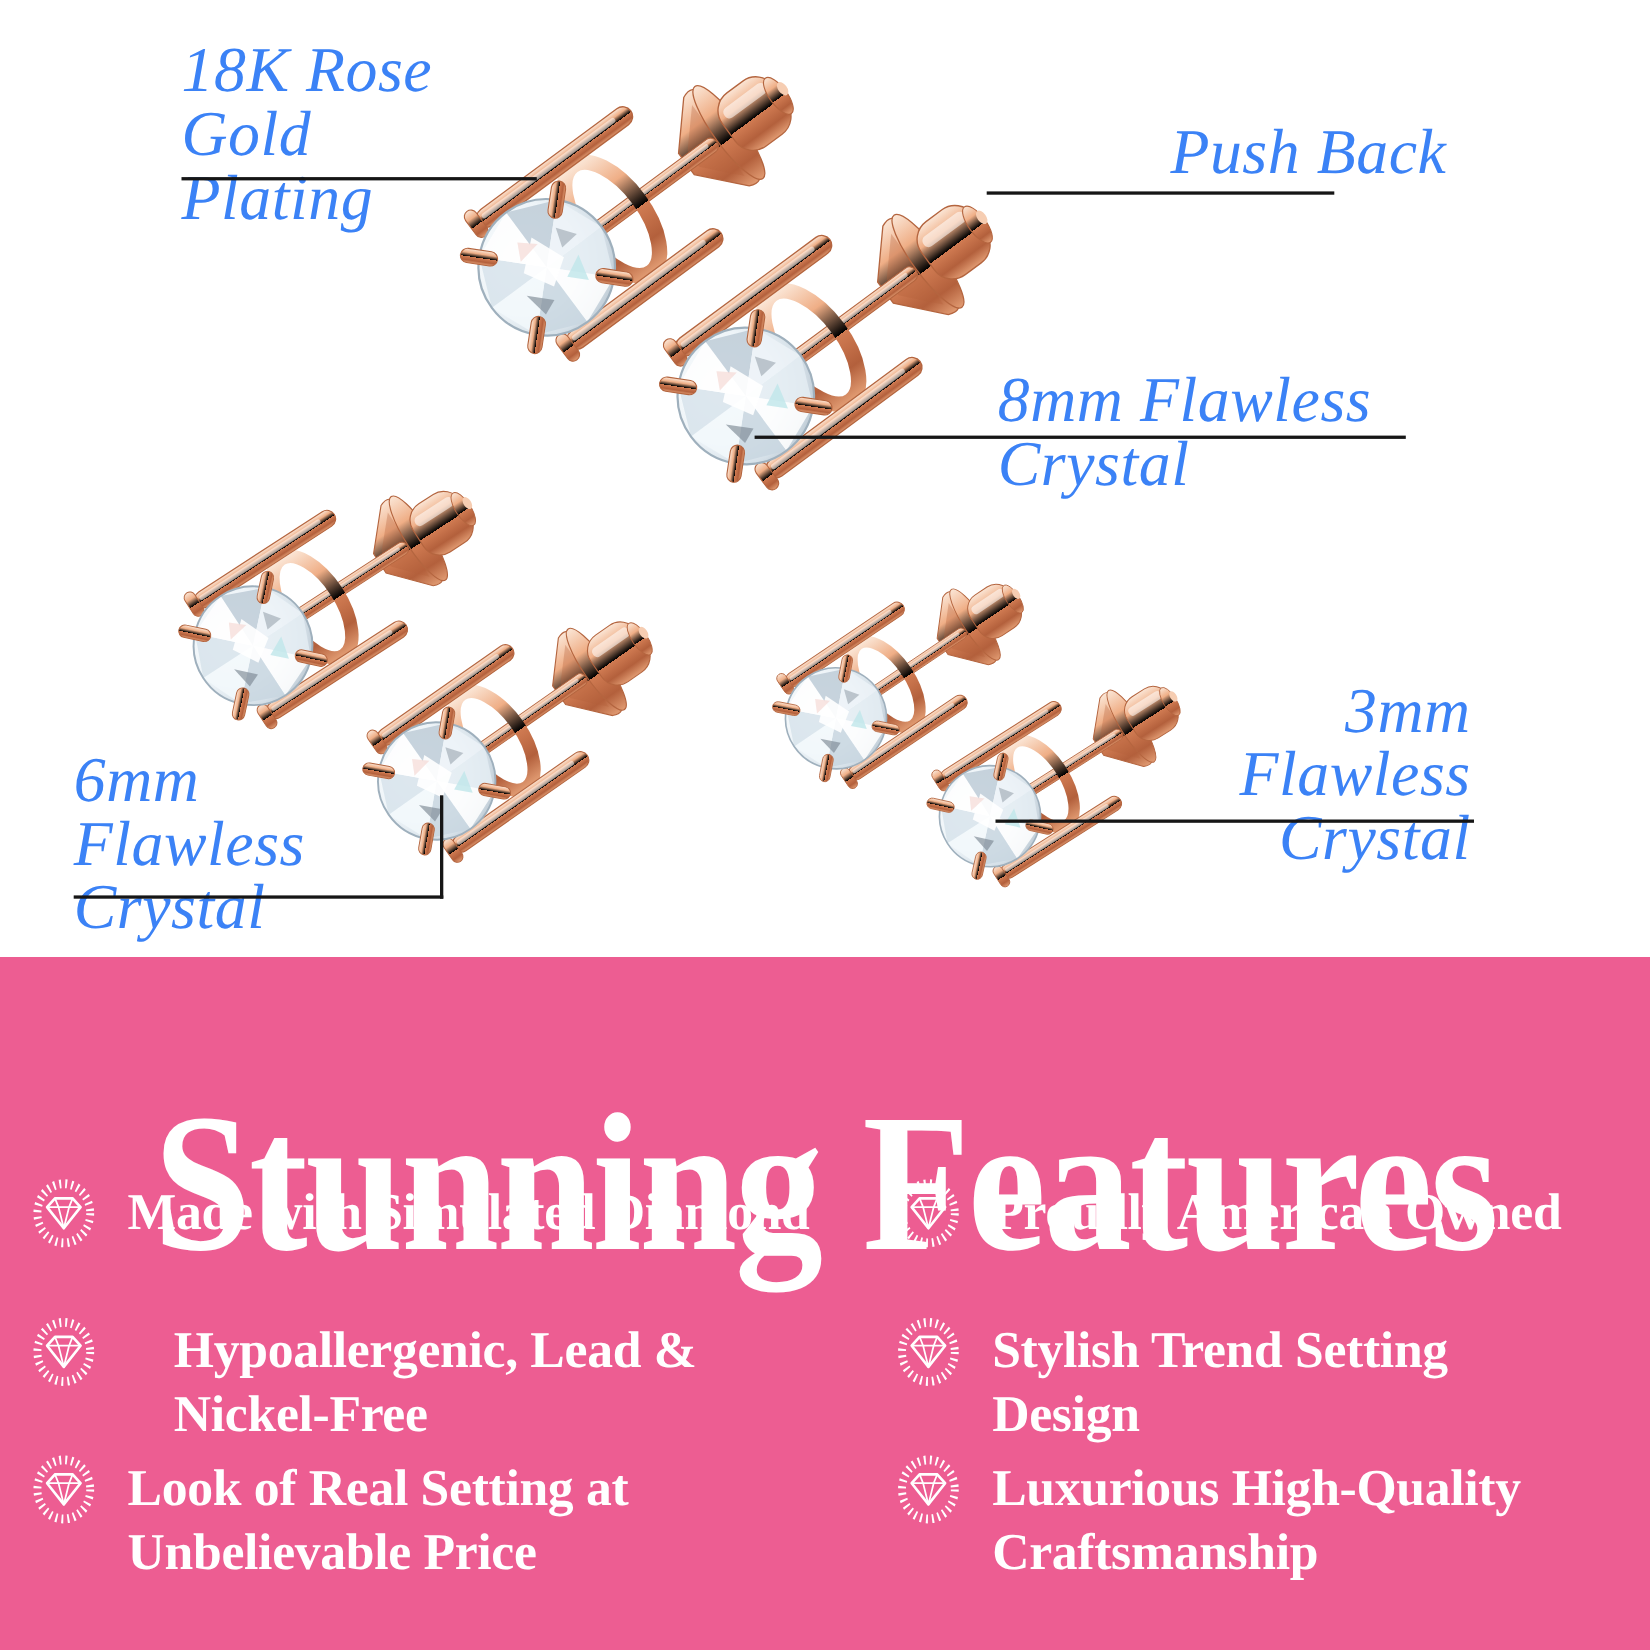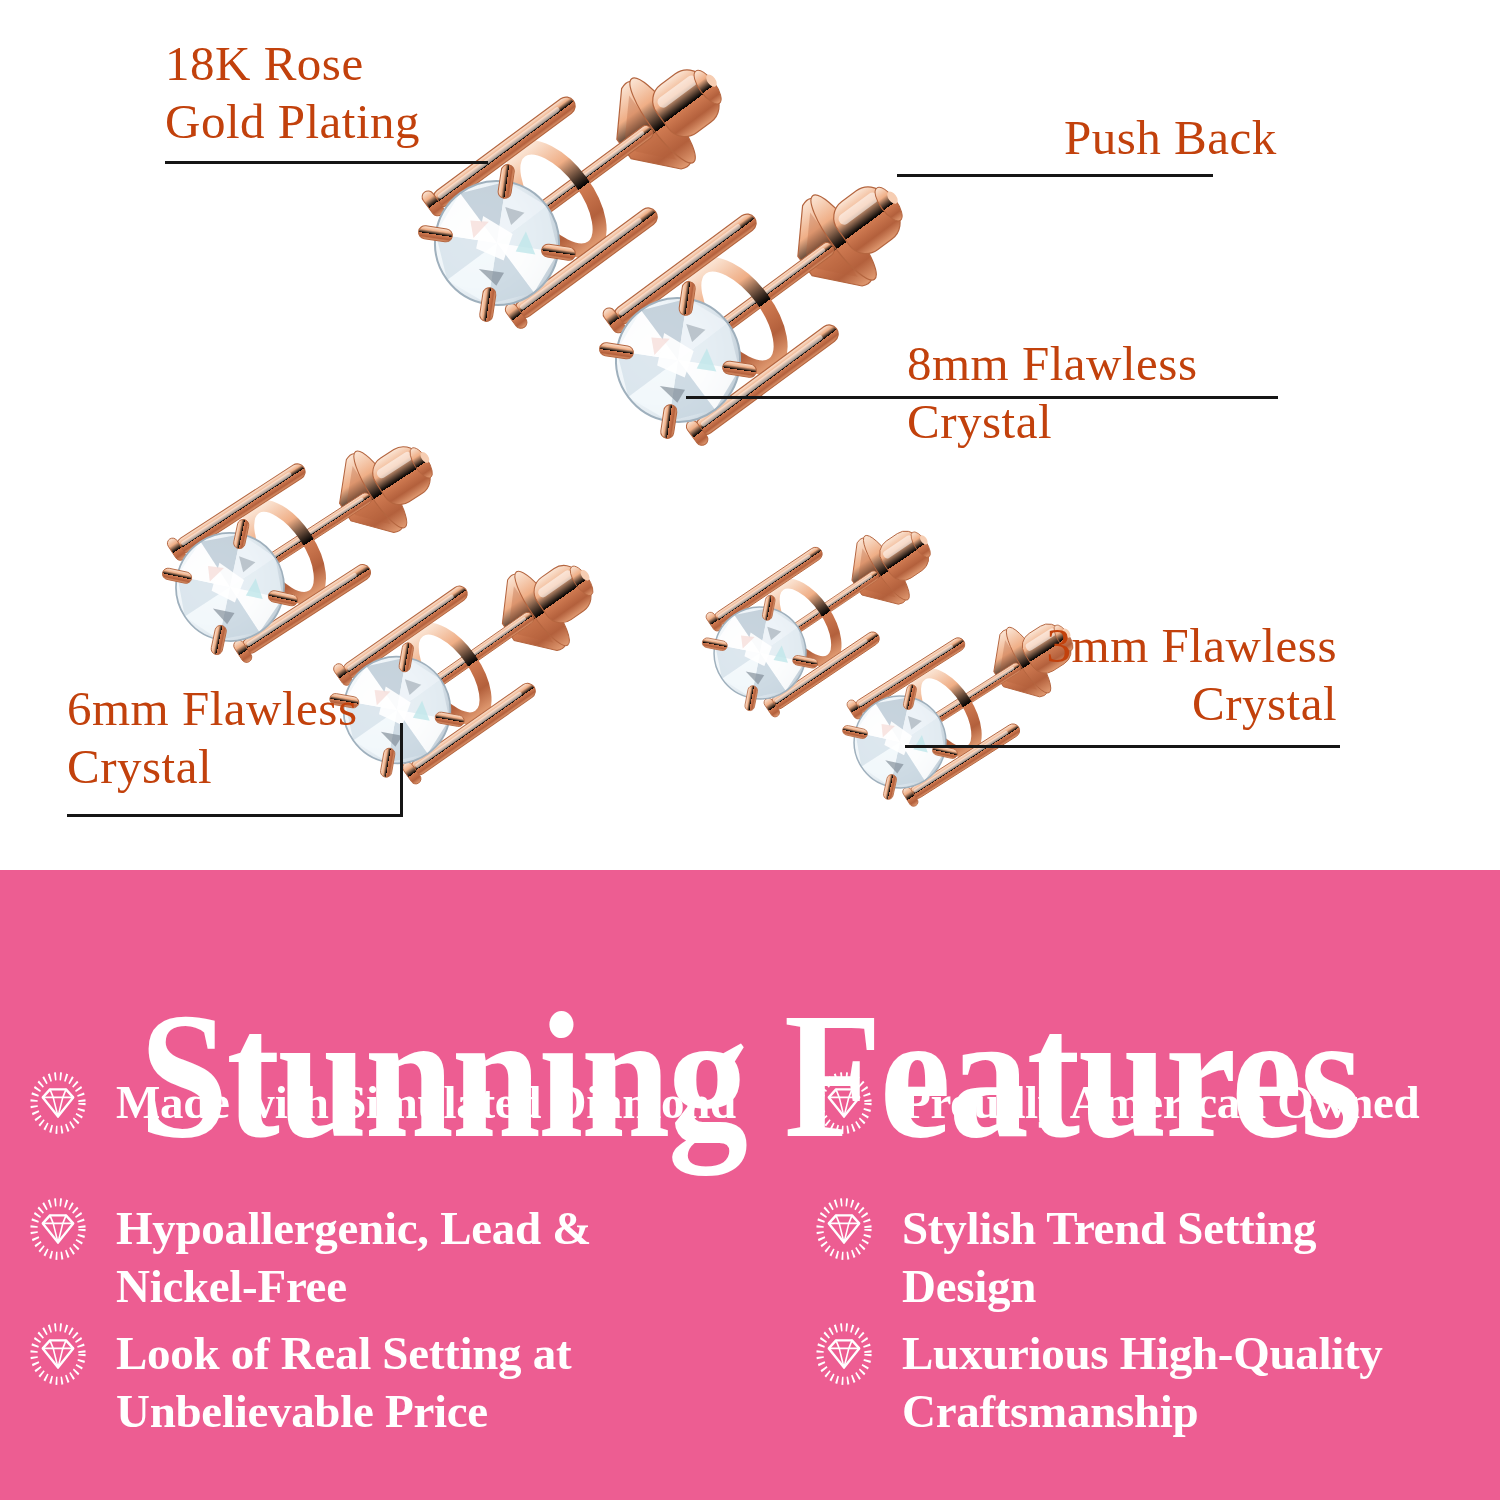--- a/index.html
+++ b/index.html
@@ -1,21 +1,21 @@
 <!DOCTYPE html>
 <html><head>
 <meta charset="utf-8">
 <style>
   html,body{margin:0;padding:0;background:#ffffff;}
   .canvas{position:relative;width:1500px;height:1500px;overflow:hidden;
           font-family:"Liberation Serif","DejaVu Serif",serif;background:#ffffff;}
   
   .hero{position:absolute;left:0;top:0;width:1500px;height:870px;background:#ffffff;}
   .earrings{position:absolute;left:0;top:0;width:1500px;height:870px;}
-  .callout{position:absolute;color:#c2410c;font-size:49px;line-height:58px;letter-spacing:.5px;}
+  .callout{position:absolute;color:#3b82f6;font-size:58px;line-height:58px;letter-spacing:.5px;font-style:italic;}
   .callout span{display:block;}
   .cline{position:absolute;background:#161616;height:3px;}
   .cline-v{position:absolute;background:#161616;width:3px;}
   .align-right{text-align:right;}
   
   .features{position:absolute;left:0;top:870px;width:1500px;height:630px;background:#ed5d92;}
   .features-heading{position:absolute;left:0;top:862px;width:1500px;text-align:center;
        color:#ffffff;font-size:160px;line-height:190px;letter-spacing:-2px;
        transform:scaleY(1.12);transform-origin:50% 0;white-space:nowrap;}
   .feat{position:absolute;display:flex;align-items:flex-start;}
@@ -157,21 +157,21 @@
   </svg>
 
   <div class="feat" style="left:26px;top:1073px;">
     <svg class="fi">
         <use href="#gem-icon"></use>
       </svg>
     <div class="ft">
       <span>Made with Simulated Diamond</span>
     </div>
   </div>
-  <div class="feat" style="left:26px;top:1199px;">
+  <div class="feat" style="left:26px;top:1199px;gap:42px;">
     <svg class="fi">
         <use href="#gem-icon"></use>
       </svg>
     <div class="ft">
       <span>Hypoallergenic, Lead &amp;</span>
       <span>Nickel-Free</span>
     </div>
   </div>
   <div class="feat" style="left:26px;top:1324px;">
     <svg class="fi">

